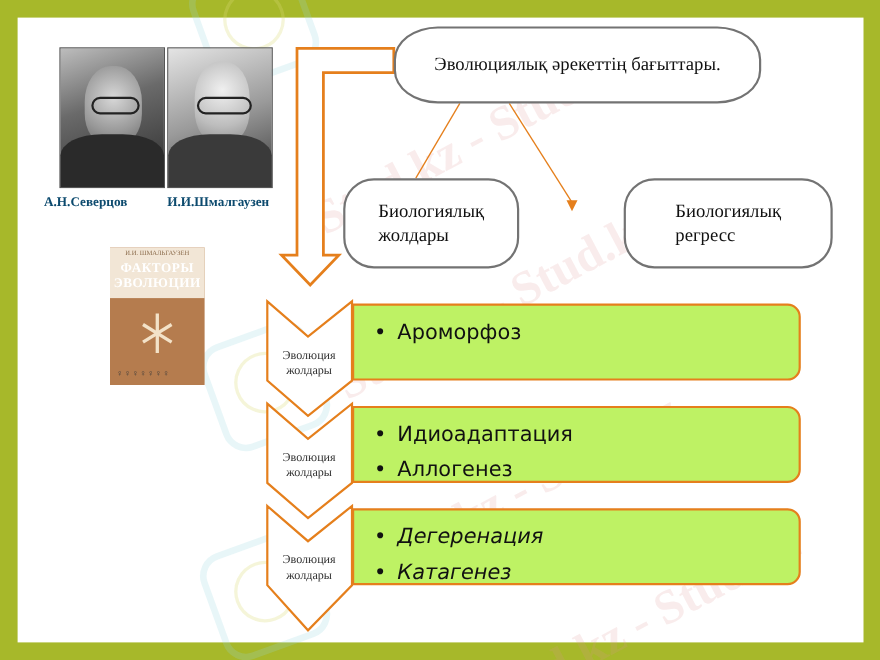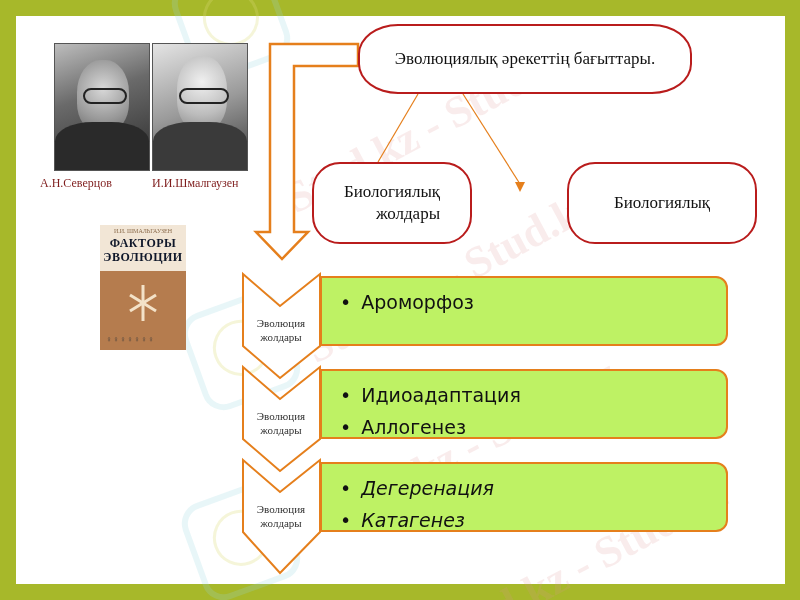--- a/index.html
+++ b/index.html
@@ -34,36 +34,36 @@
     position: absolute; border-radius: 45% 45% 40% 40%;
     background: radial-gradient(circle at 50% 40%, #d8d8d8 0%, #9a9a9a 60%, #6a6a6a 100%);
   }
   .photo .suit {
     position: absolute; left: 0; right: 0; bottom: 0; height: 38%;
     background: #2a2a2a; border-radius: 40% 40% 0 0;
   }
   .photo .glasses {
     position: absolute; height: 12px; border: 2px solid #222; border-radius: 8px;
   }
-  .caption { position: absolute; font-size: 12px; color: #7f1d1d; white-space: nowrap; }
+  .caption { position: absolute; font-size: 12px; color: #0c4a6e; white-space: nowrap; font-weight: bold; }
   .book {
     position: absolute; left: 100px; top: 225px; width: 86px; height: 125px;
     background: #b57c4e;
   }
   .book .band { position: absolute; left: 0; top: 0; width: 100%; height: 46px; background: #f2e6d6; }
   .book .author { position: absolute; left: 0; top: 3px; width: 100%; text-align: center; font-size: 6px; color: #8a6a4a; }
   .book .title {
     position: absolute; left: 0; top: 11px; width: 100%; text-align: center;
-    font-size: 12px; line-height: 14px; color: #0f172a; font-weight: bold; letter-spacing: 0.5px;
+    font-size: 12px; line-height: 14px; color: #ffffff; font-weight: bold; letter-spacing: 0.5px;
   }
   .book .star { position: absolute; left: 28px; top: 58px; width: 30px; height: 40px; }
   .book .dots { position: absolute; left: 6px; bottom: 6px; font-size: 8px; color: #3a3a3a; letter-spacing: 1px; }
   .oval {
-    position: absolute; border: 2px solid #b91c1c; background: #fff;
-    display: flex; align-items: center; justify-content: center; text-align: right;
+    position: absolute; border: 2px solid #737373; background: #fff;
+    display: flex; align-items: center; justify-content: center; text-align: left;
     color: #111; font-size: 17px; line-height: 22px; box-sizing: border-box;
   }
   .chev-text {
     position: absolute; font-size: 11px; line-height: 14px; color: #333; text-align: center; width: 80px;
   }
   .box {
     position: absolute; left: 320px; width: 408px; height: 70px; box-sizing: border-box;
     border: 2px solid #e57f1c; border-radius: 0 12px 12px 0; background: #bef264;
     padding: 8px 0 0 18px;
     font-family: "DejaVu Sans", sans-serif; font-size: 19px; line-height: 32px; color: #111;
@@ -135,20 +135,21 @@
 
 <div class="oval" style="left:312px;top:162px;width:160px;height:82px;border-radius:28px;">
   <div>
     <div>Биологиялық</div>
     <div>жолдары</div>
   </div>
 </div>
 <div class="oval" style="left:567px;top:162px;width:190px;height:82px;border-radius:28px;">
   <div>
     <div>Биологиялық</div>
+    <div>регресс</div>
   </div>
 </div>
 
 <div class="chev-text" style="left:241px;top:316px;">
   <div>Эволюция</div>
   <div>жолдары</div>
 </div>
 <div class="chev-text" style="left:241px;top:409px;">
   <div>Эволюция</div>
   <div>жолдары</div>

